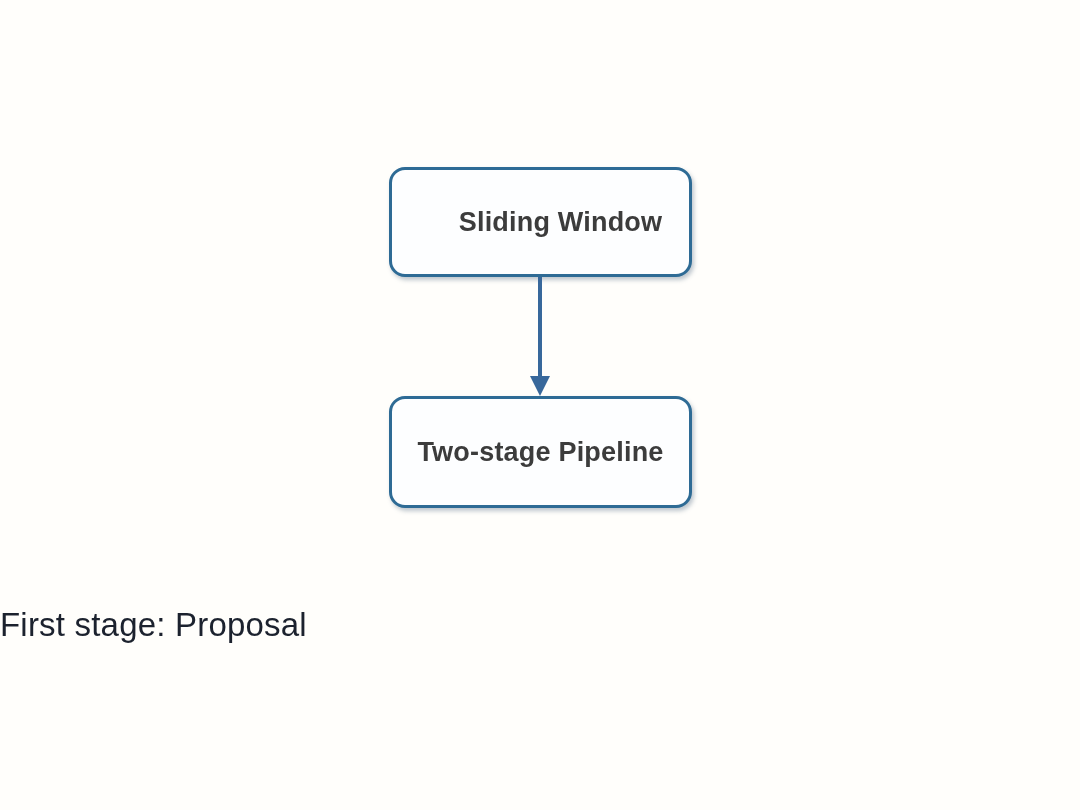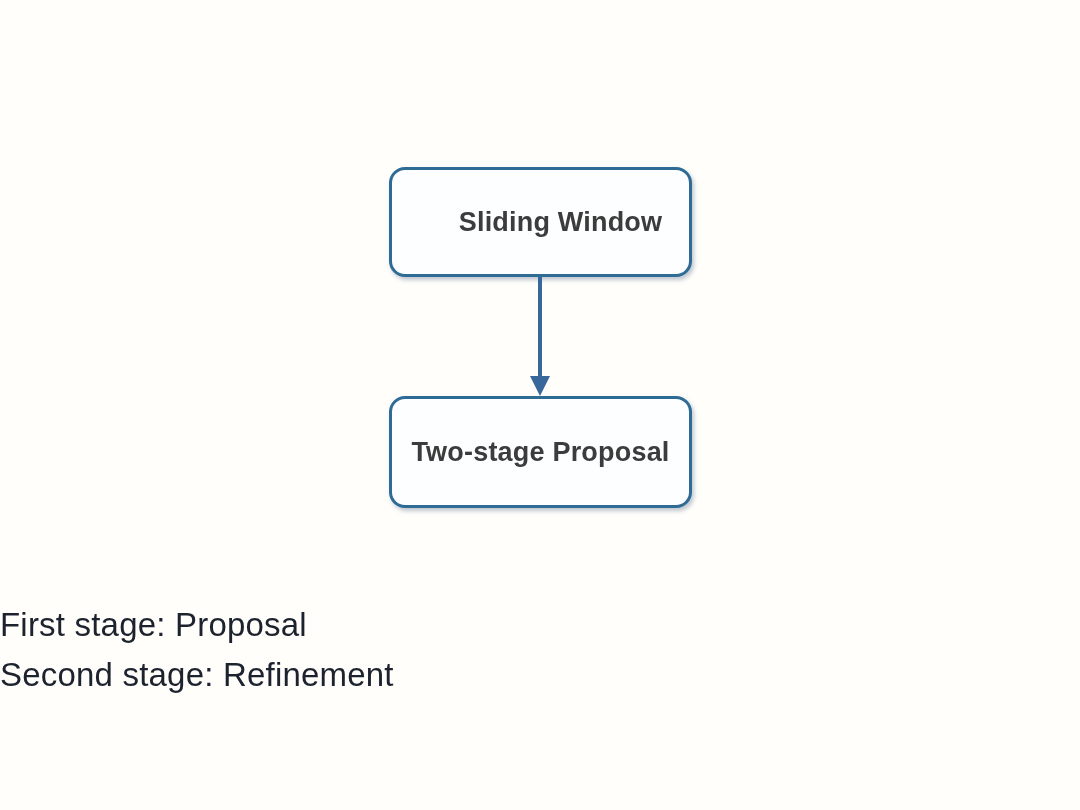--- a/index.html
+++ b/index.html
@@ -74,21 +74,20 @@
   <div class="node node-top">
     <span class="node-label">Sliding Window</span>
   </div>
 
   <svg class="arrow-svg" viewBox="0 0 30 119" aria-hidden="true">
     <line x1="15" y1="0" x2="15" y2="102" stroke="var(--arrow)" stroke-width="4"></line>
     <polygon points="5,99 25,99 15,119" fill="var(--arrow)"></polygon>
   </svg>
 
   <div class="node node-bottom">
-    <span class="node-label">Two-stage Proposal</span>
+    <span class="node-label">Two-stage Pipeline</span>
   </div>
 
   <div class="caption">
     <div>First stage: Proposal</div>
-    <div>Second stage: Refinement</div>
   </div>
 
 </div>
 
 </body></html>

